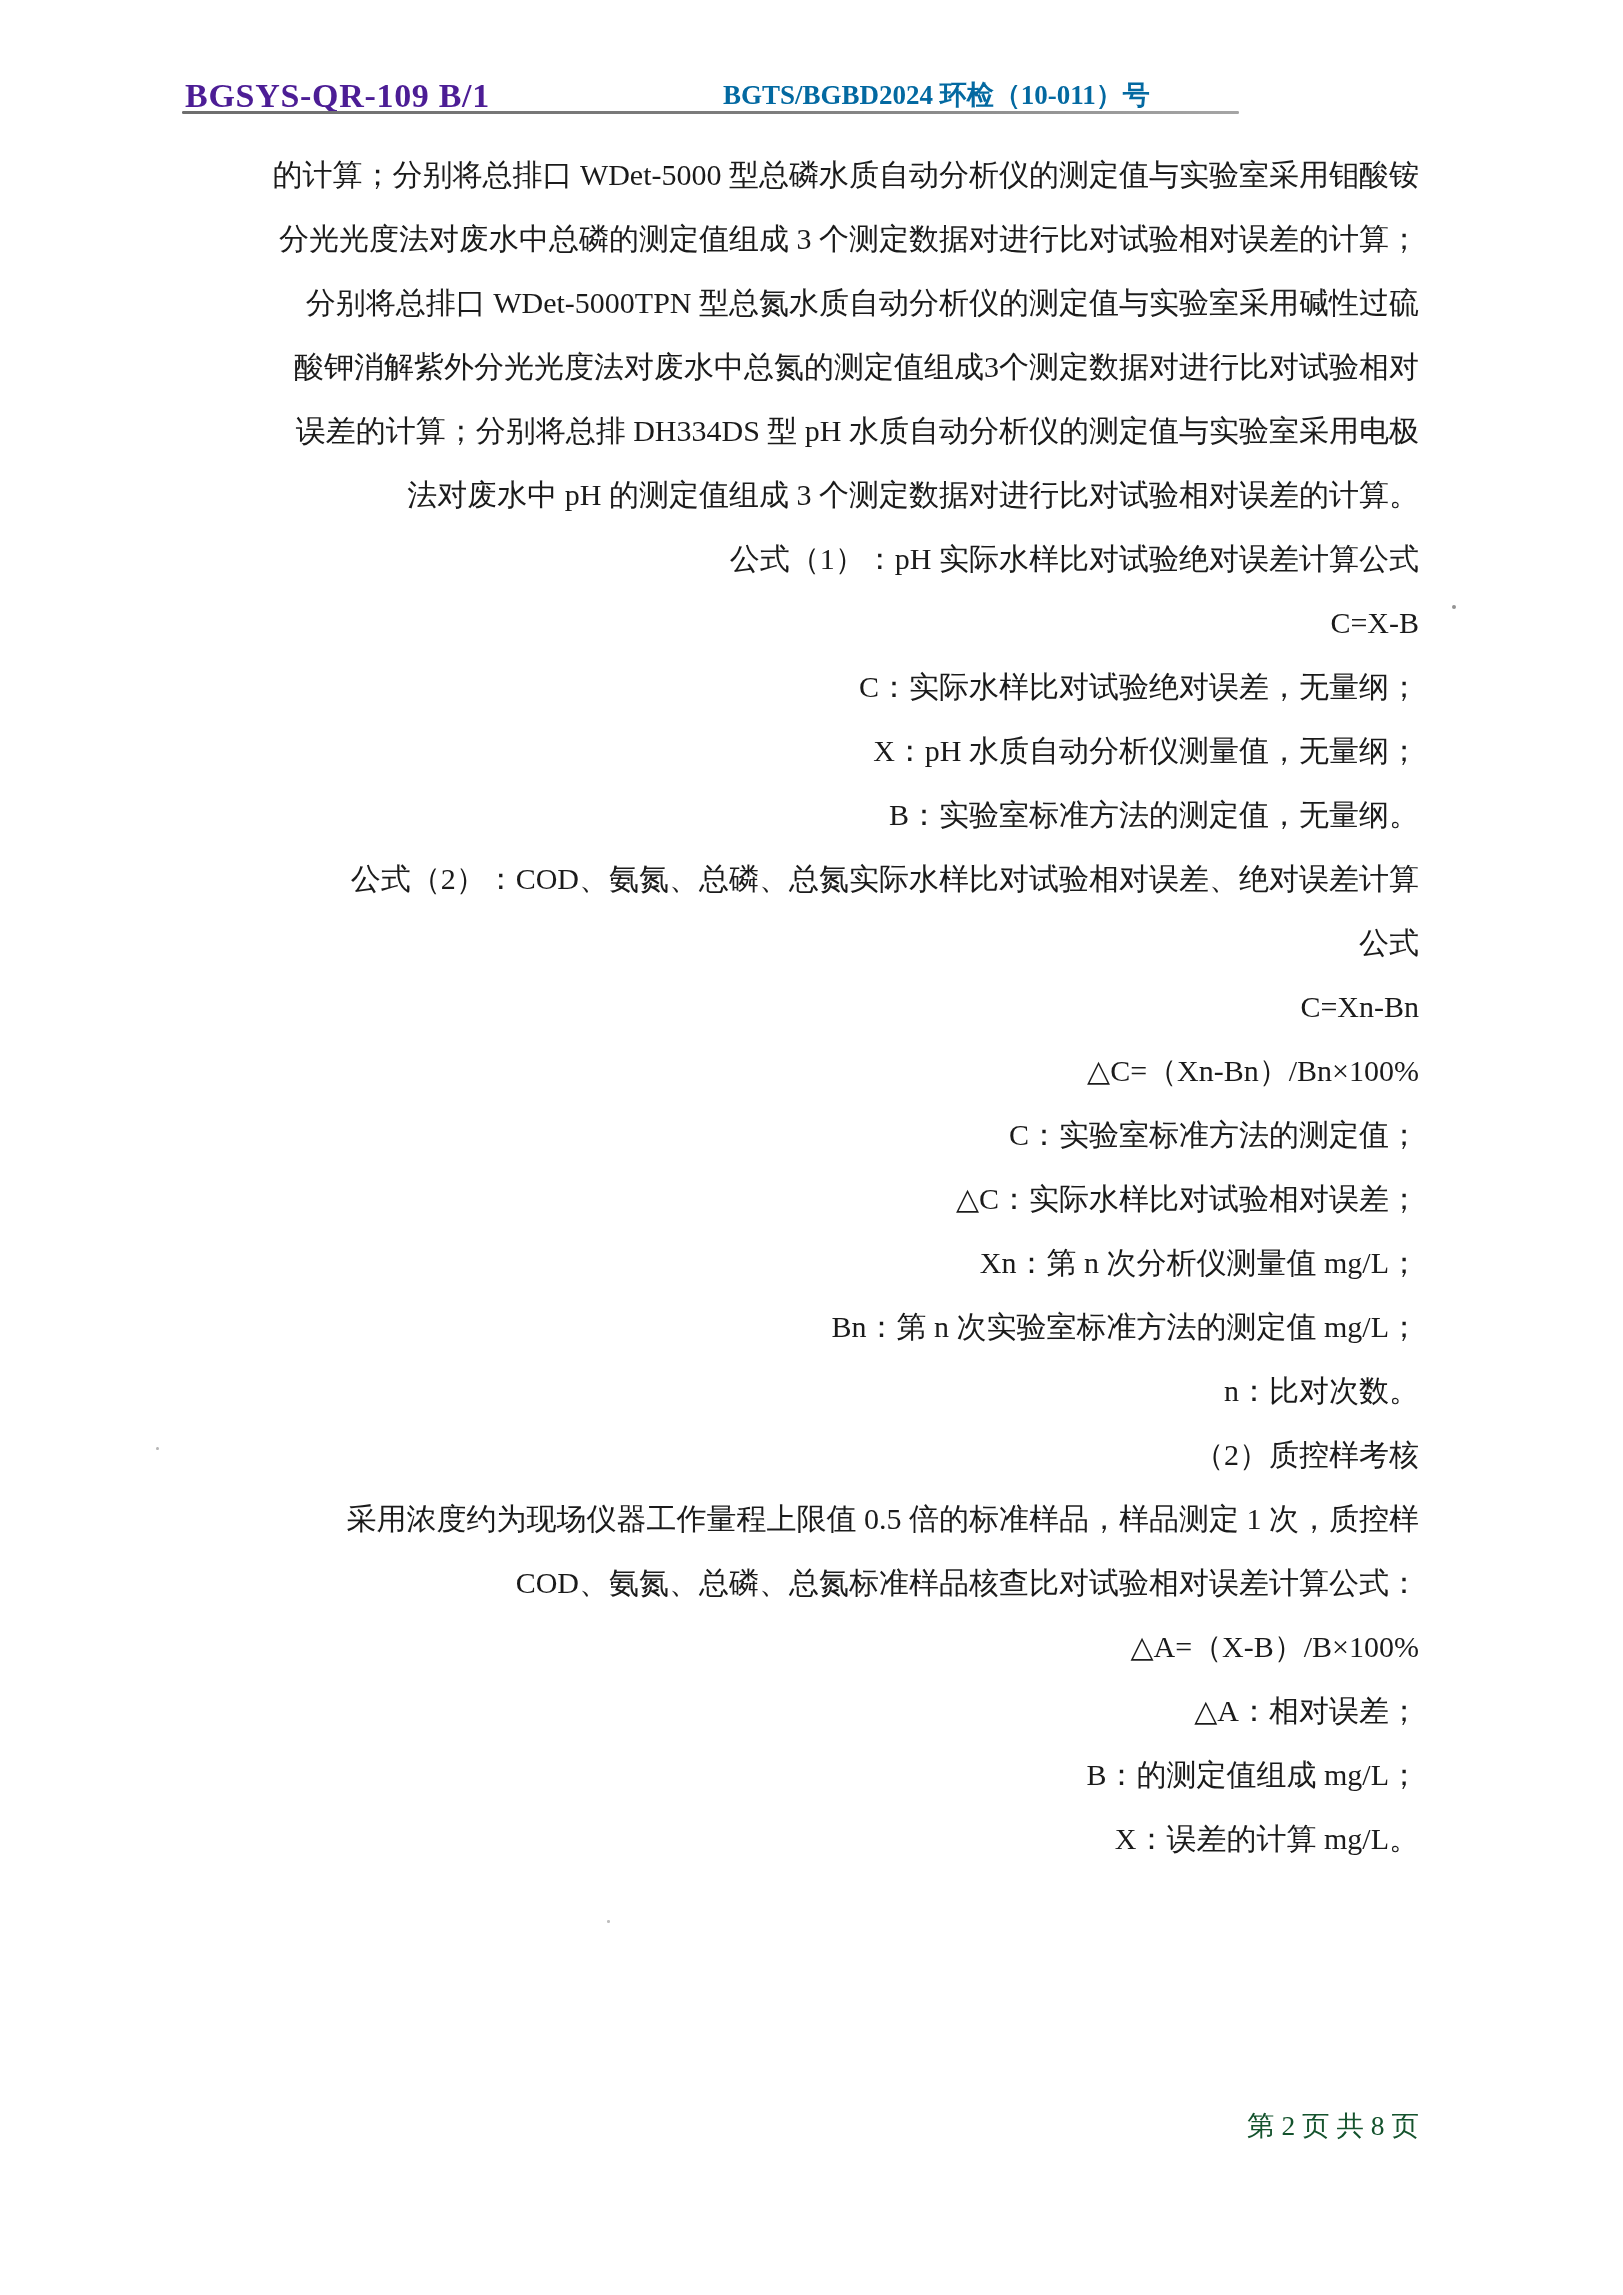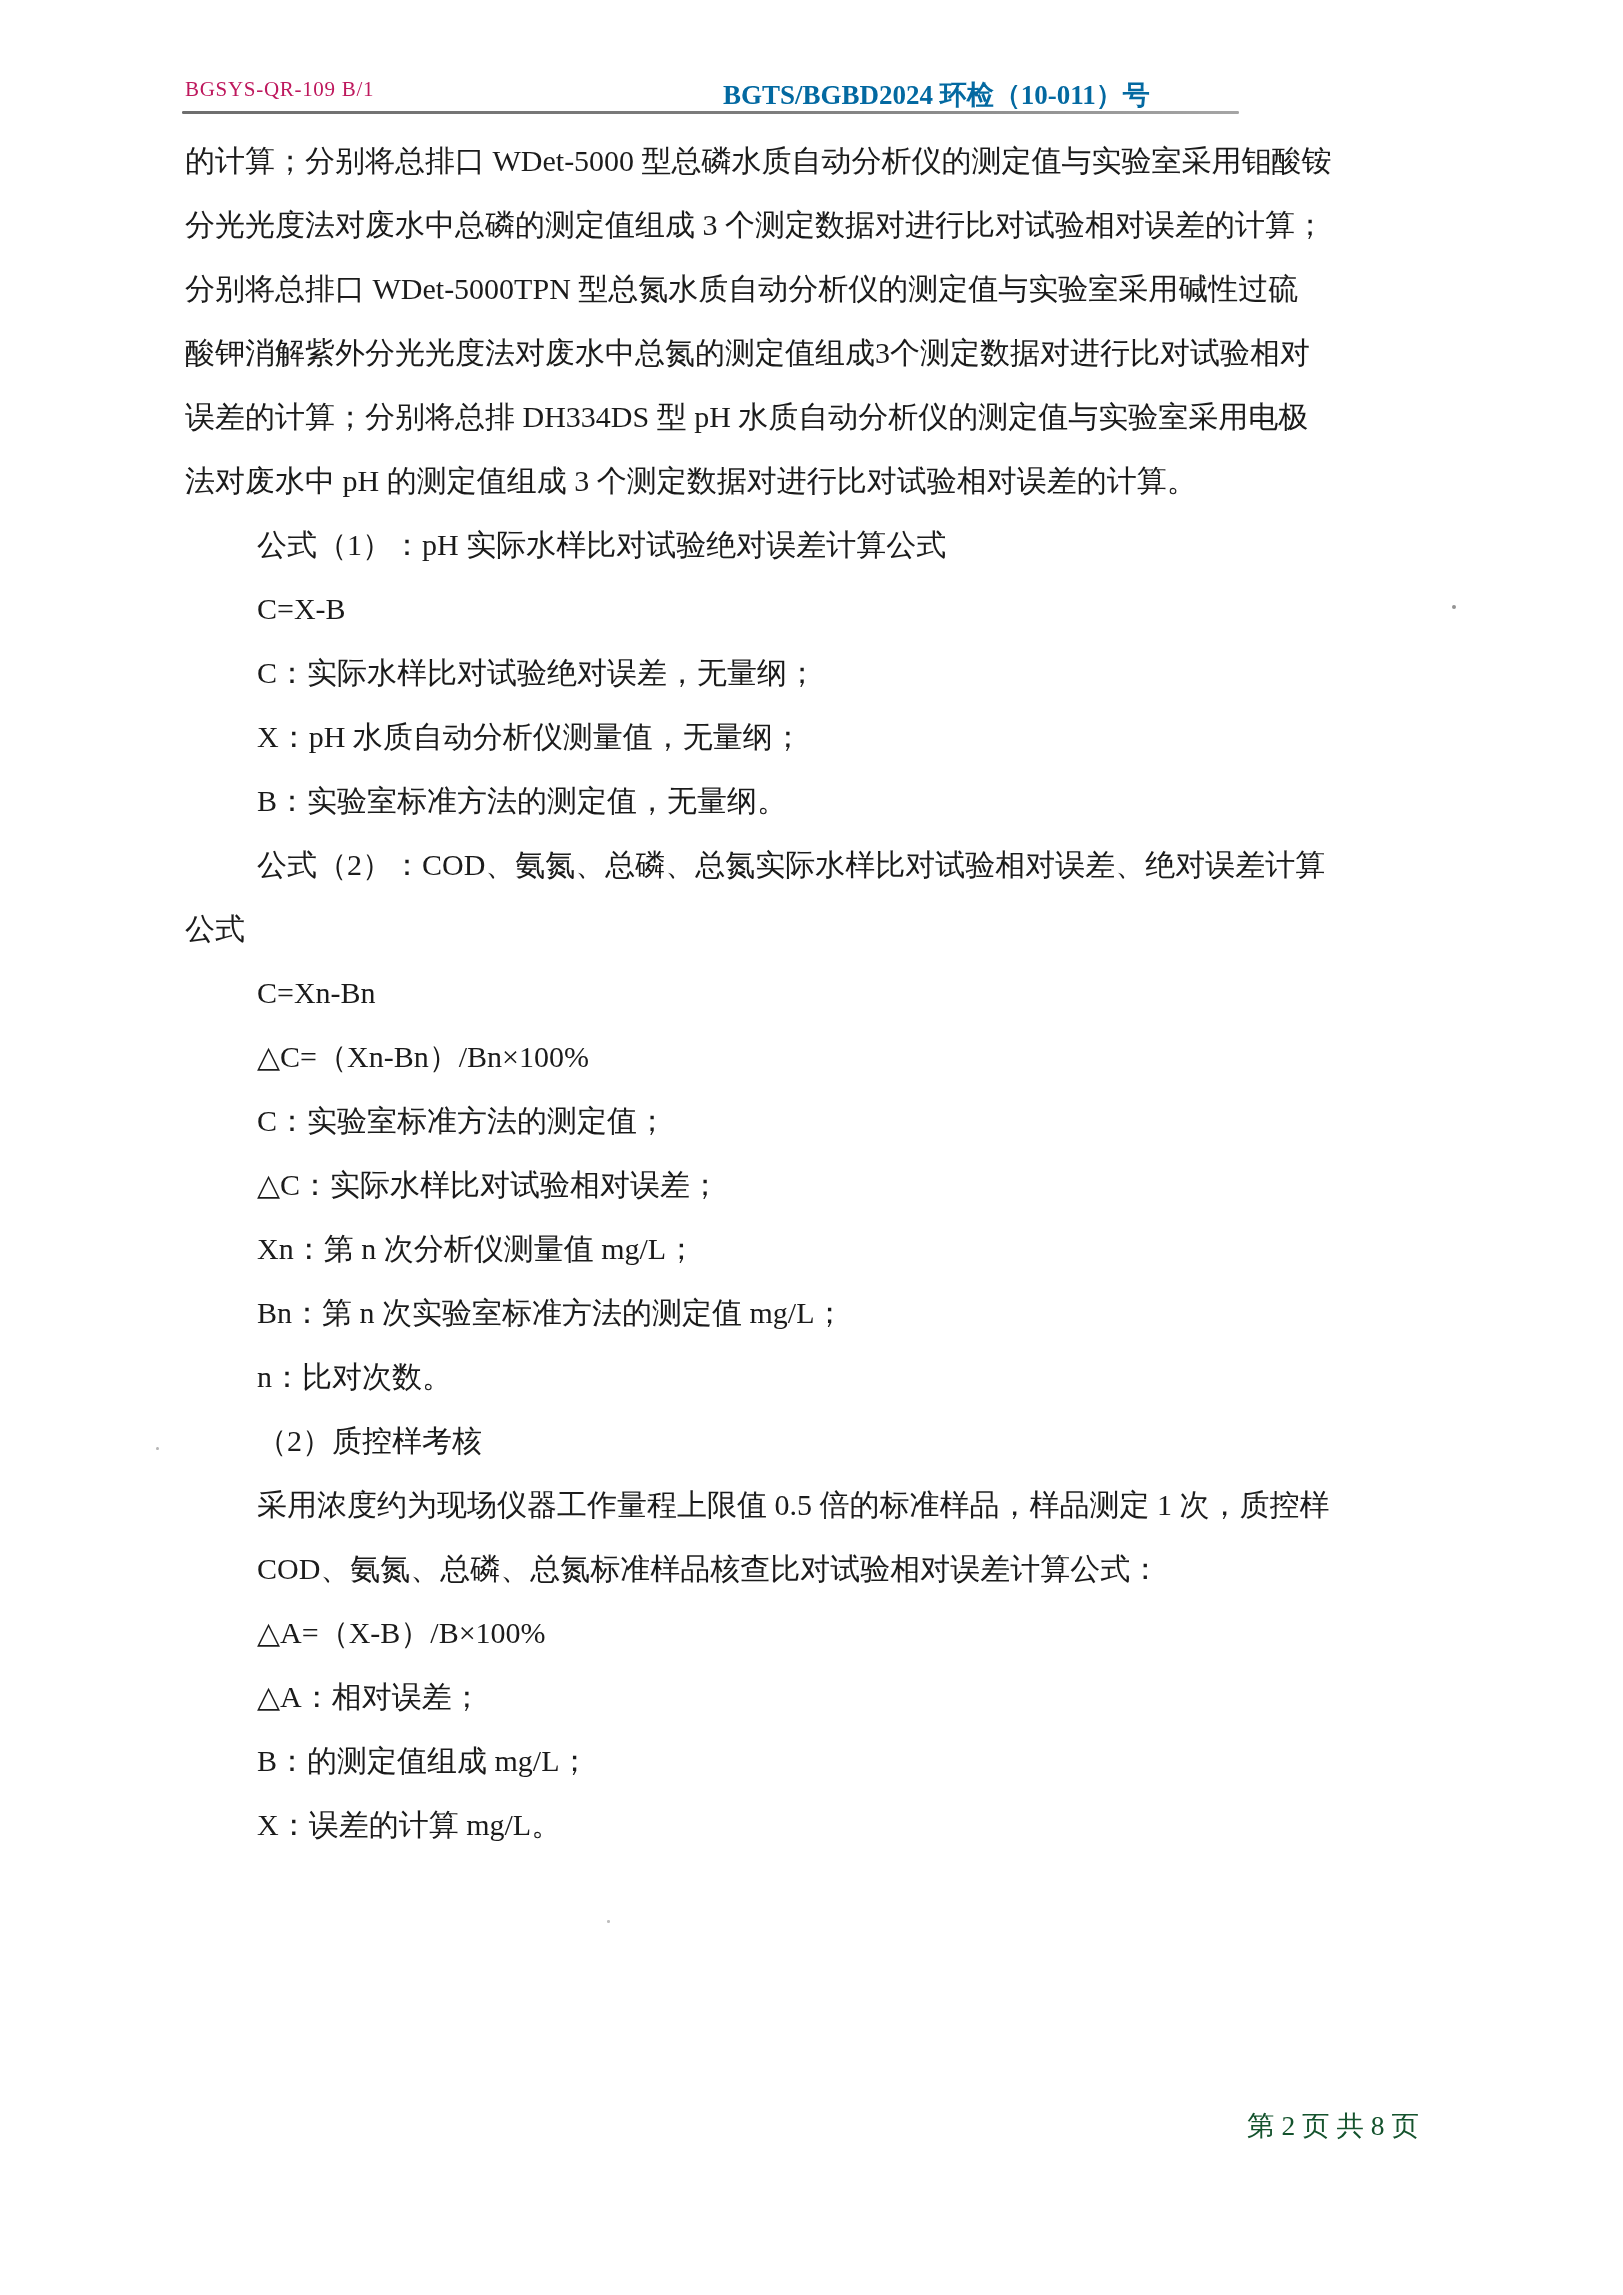--- a/index.html
+++ b/index.html
@@ -13,25 +13,25 @@
     height: 2295px;
     background: #ffffff;
     overflow: hidden;
     font-family: "Liberation Serif", "DejaVu Serif", serif;
     color: #1b1b1b;
   }
   .header-left {
     position: absolute;
     left: 185px;
     top: 77px;
-    font-size: 21px;
-    font-weight: normal;
+    font-size: 34px;
+    font-weight: bold;
     letter-spacing: 0.7px;
     white-space: nowrap;
-    color: #be185d;
+    color: #4c1d95;
   }
   .header-right {
     position: absolute;
     left: 723px;
     top: 77px;
     font-size: 27px;
     font-weight: bold;
     white-space: nowrap;
     color: #0369a1;
   }
@@ -40,22 +40,23 @@
     left: 182px;
     top: 111px;
     width: 1057px;
     height: 3.3px;
     background: linear-gradient(to right, #6e6e6e 0%, #7d7d7d 55%, #a5a5a5 100%);
     border-radius: 1.3px;
   }
   .doc-body {
     position: absolute;
     left: 0;
-    top: 129px;
+    top: 143px;
     width: 1419px;
+    text-align: right;
   }
   .line {
     line-height: 64px;
     font-size: 30px;
     padding-left: 185px;
     white-space: nowrap;
     color: #1b1b1b;
   }
   .line.indent {
     padding-left: 257px;

